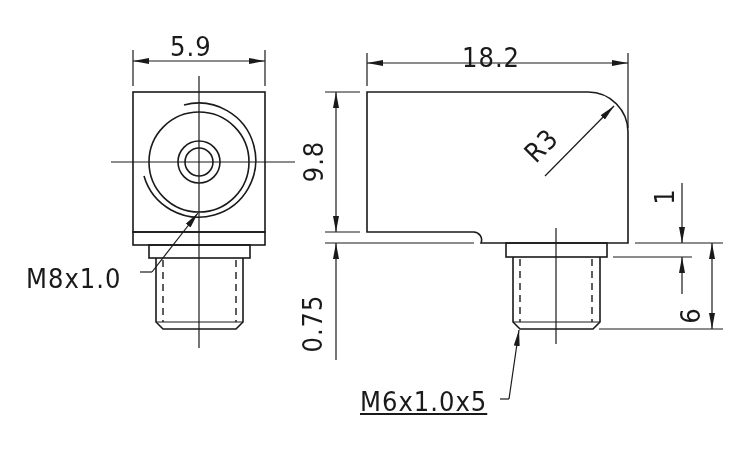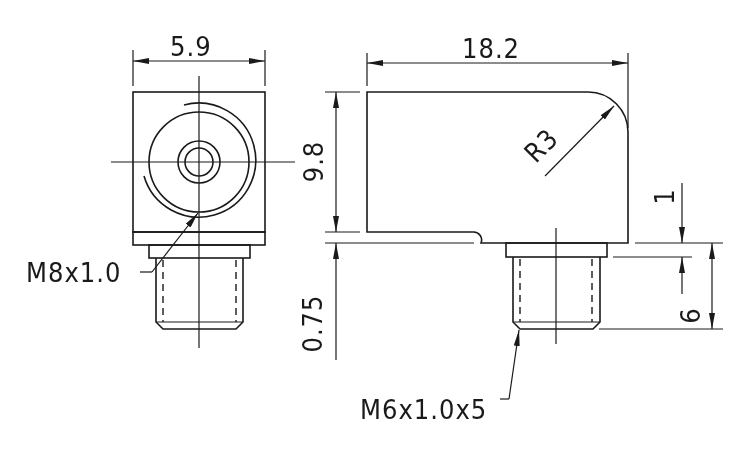--- a/index.html
+++ b/index.html
@@ -84,21 +84,21 @@
 
     <line x1="599" y1="329" x2="723" y2="329" class="thin"></line>
     <line x1="712" y1="243" x2="712" y2="329" class="thin" marker-start="url(#ah)" marker-end="url(#ah)"></line>
 
     <line x1="509" y1="399" x2="519" y2="330" class="thin" marker-end="url(#ah)"></line>
     <line x1="500" y1="399" x2="509" y2="399" class="thin"></line>
   </g>
 </svg>
 
 <div class="lbl" style="left:170px; top:33px;">5.9</div>
-<div class="lbl" style="left:26px; top:259px;">M8x1.0</div>
+<div class="lbl" style="left:26px; top:265px;">M8x1.0</div>
 
-<div class="lbl" style="left:462px; top:35px;">18.2</div>
+<div class="lbl" style="left:462px; top:44px;">18.2</div>
 <div class="lbl" style="left:293px; top:148px; transform: rotate(-90deg);">9.8</div>
 <div class="lbl" style="left:524px; top:132px; transform: rotate(-45deg);">R3</div>
 <div class="lbl" style="left:283px; top:310px; transform: rotate(-90deg);">0.75</div>
 <div class="lbl" style="left:656px; top:183px; transform: rotate(-90deg);">1</div>
 <div class="lbl" style="left:682px; top:302px; transform: rotate(-90deg);">6</div>
-<div class="lbl" style="left:360px; top:396px;">M6x1.0x5</div>
+<div class="lbl" style="left:360px; top:388px;text-decoration:underline;">M6x1.0x5</div>
 
 </body></html>

